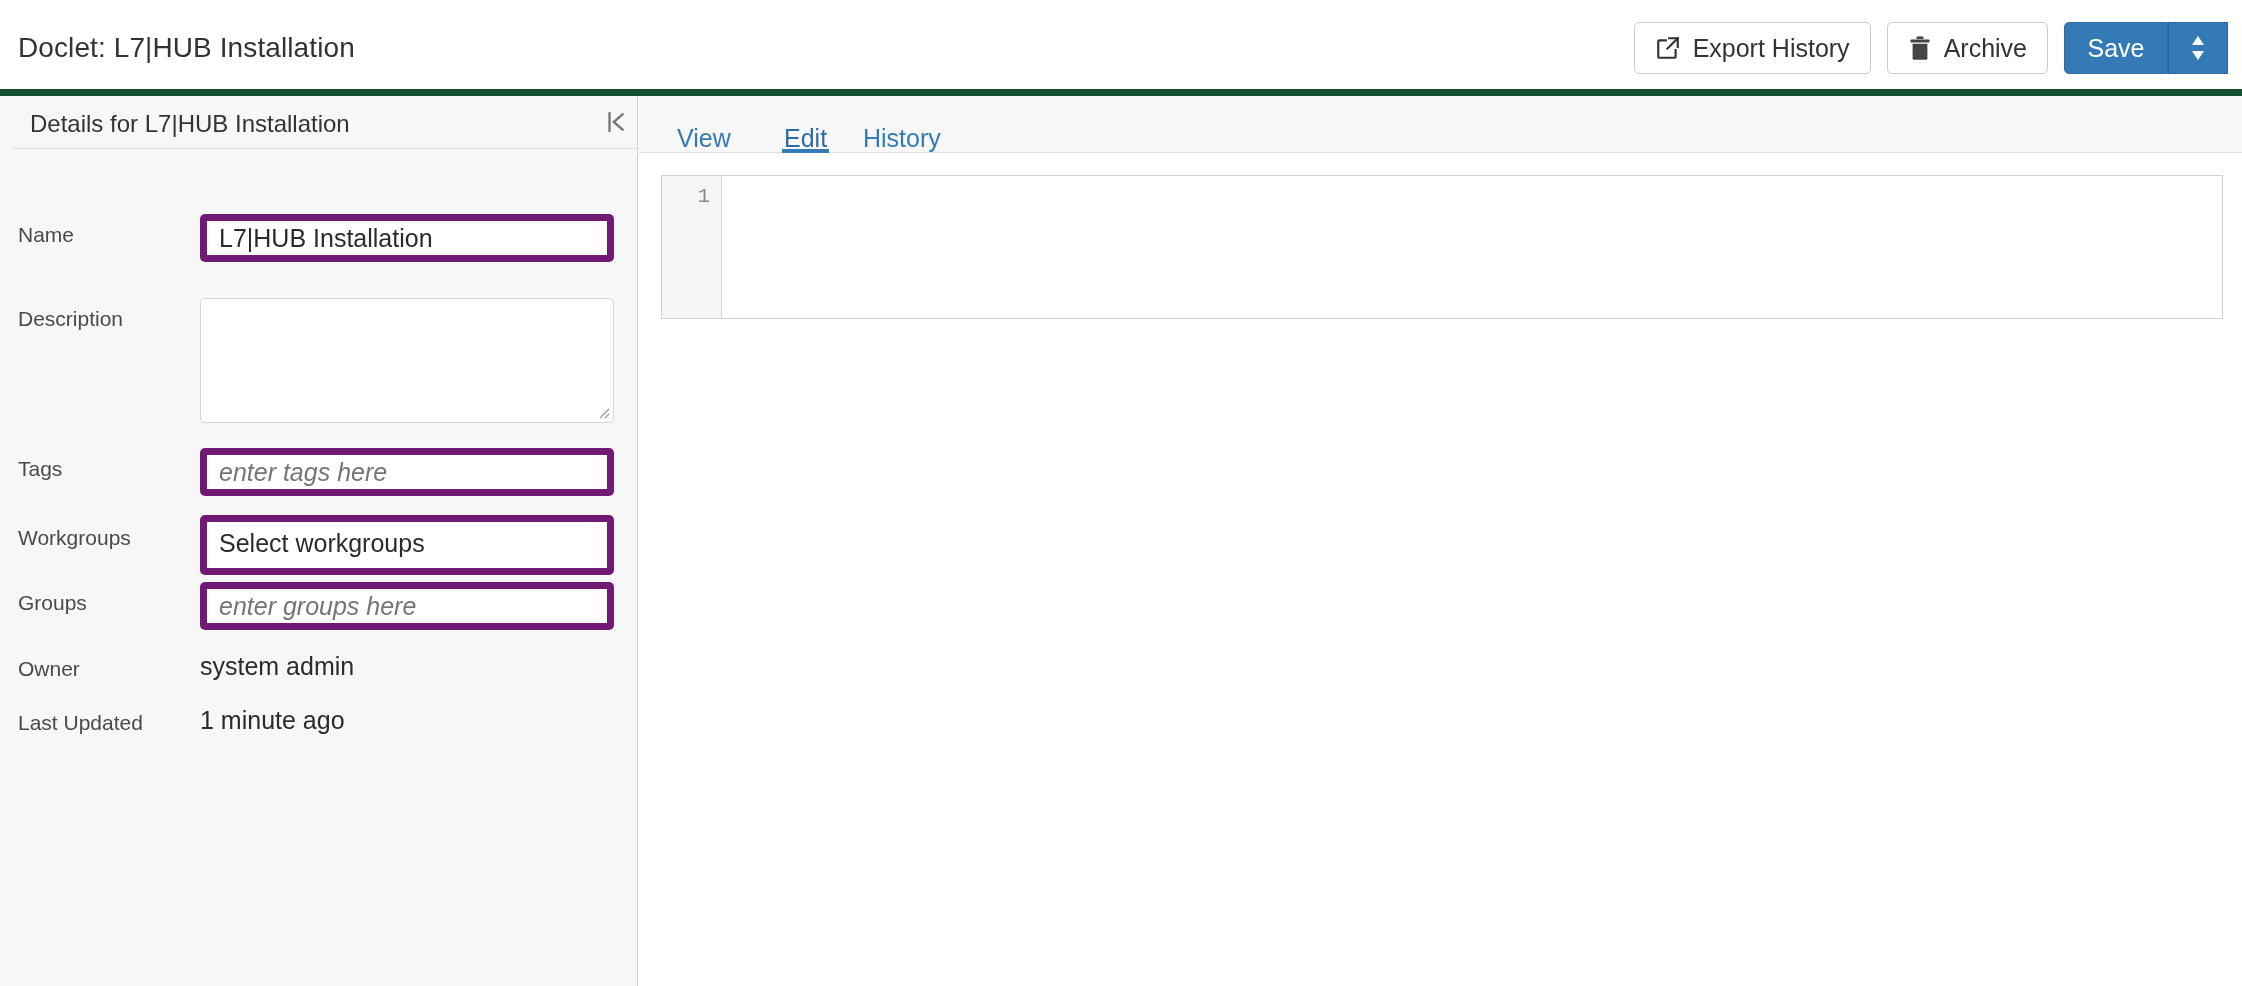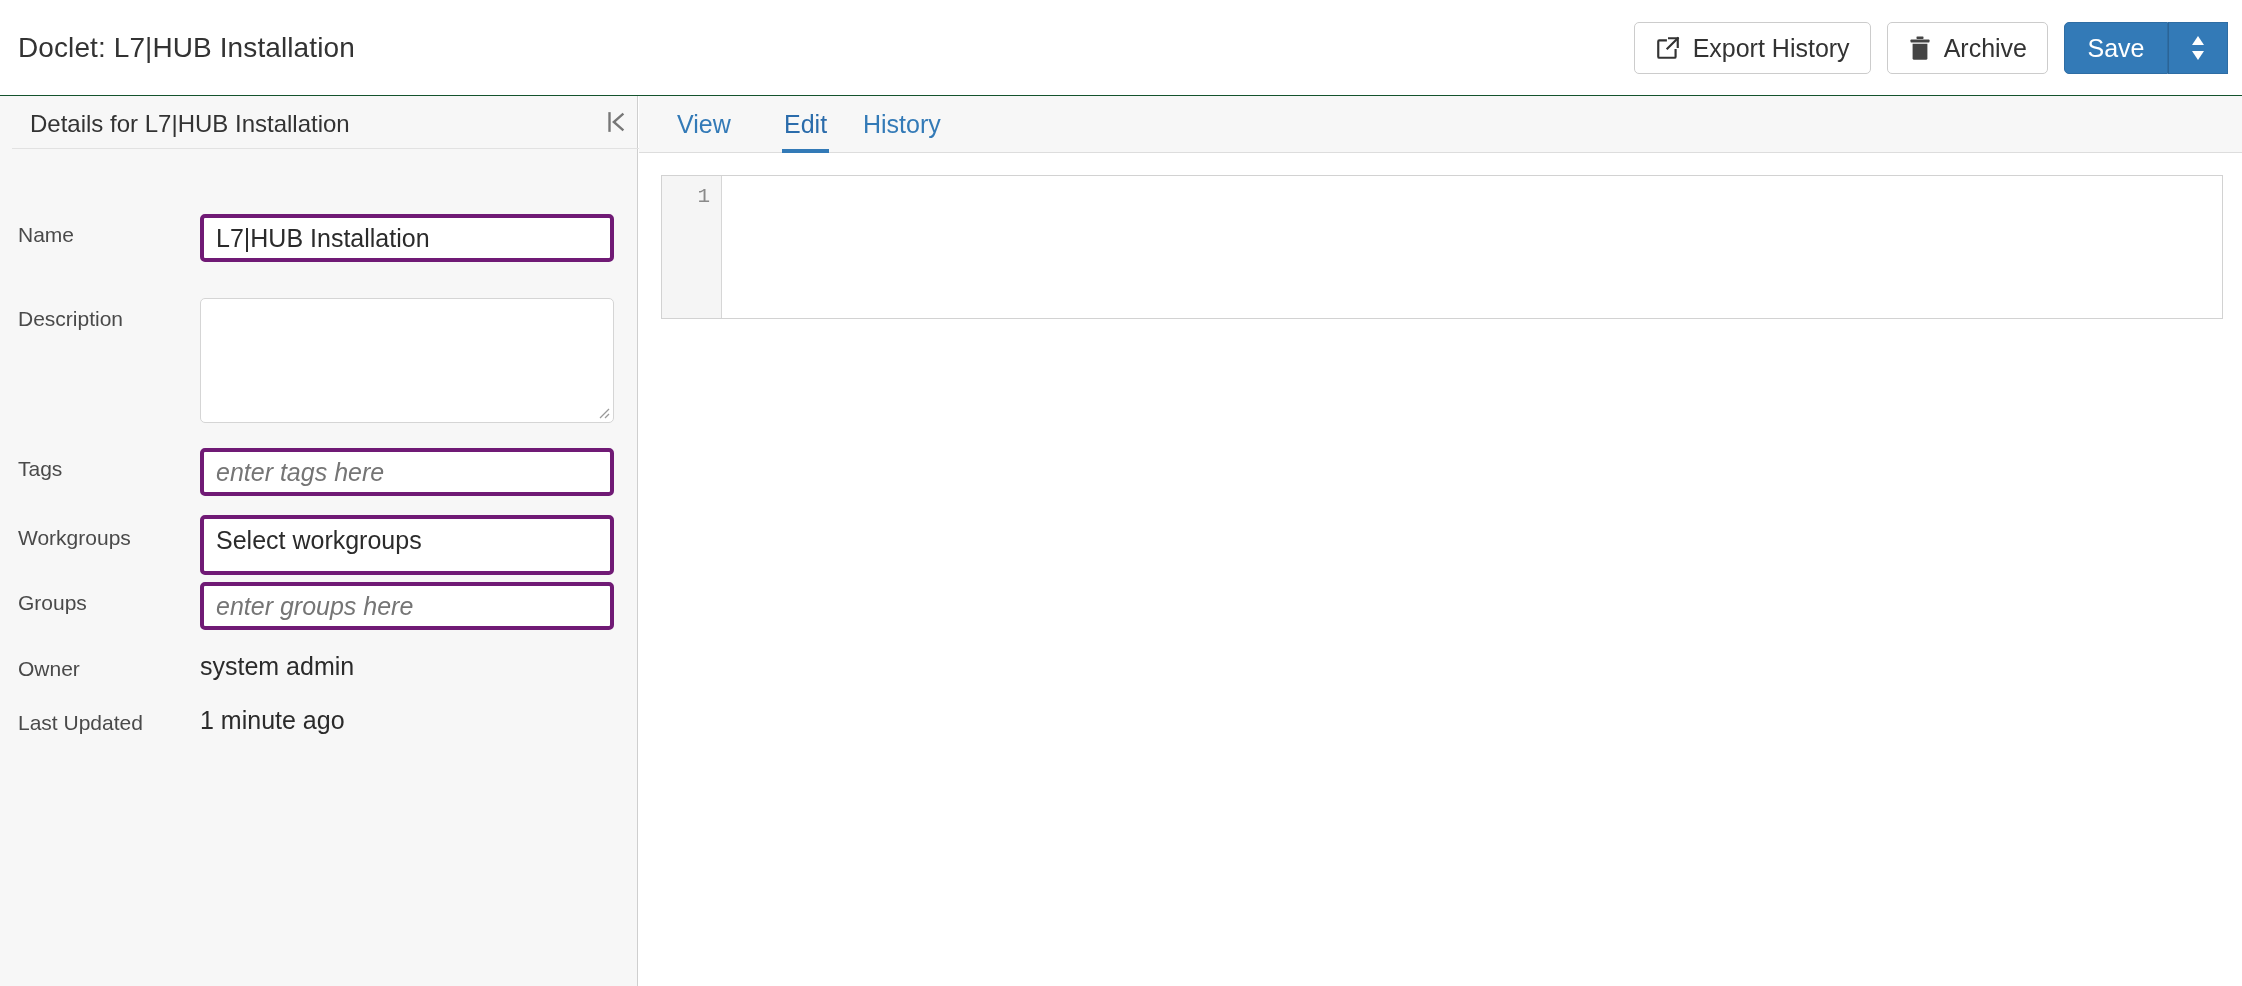--- a/index.html
+++ b/index.html
@@ -9,21 +9,21 @@
     background: #ffffff;
     font-family: "Liberation Sans", sans-serif;
     overflow: hidden;
   }
 
   
   #topbar {
     position: absolute; left: 0; top: 0;
     width: 2242px; height: 96px;
     background: #ffffff;
-    border-bottom: 1px solid #14532d;
+    border-bottom: 7px solid #14532d;
   }
   #page-title {
     position: absolute; left: 18px; top: 32px;
     font-size: 28px; color: #333333; font-weight: 400;
     letter-spacing: .1px; white-space: nowrap;
   }
   #topbar-actions {
     position: absolute; right: 14px; top: 22px;
     display: flex; align-items: stretch; gap: 16px;
   }
@@ -71,21 +71,21 @@
     display: flex; align-items: center; justify-content: center;
   }
 
   .form-row { position: absolute; left: 0; width: 638px; }
   .form-label {
     position: absolute; left: 18px;
     font-size: 21px; color: #4a4a4a; white-space: nowrap;
   }
   .form-control {
     position: absolute; left: 200px; width: 414px;
-    background: #ffffff; border: 4px solid #701a75; border-radius: 5px;
+    background: #ffffff; border: 7px solid #701a75; border-radius: 5px;
     font-size: 25px; color: #2b2b2b;
     font-family: "Liberation Sans", sans-serif;
     padding: 0 12px;
   }
   .form-control.ph { color: #a0a0a0; font-style: italic; }
   .static-val {
     position: absolute; left: 200px;
     font-size: 25px; color: #2b2b2b; white-space: nowrap;
   }
 
@@ -105,21 +105,21 @@
   #right-panel {
     position: absolute; left: 639px; top: 96px;
     width: 1603px; height: 890px; background: #ffffff;
   }
   #tabbar {
     position: absolute; left: 0; top: 0; width: 1603px; height: 57px;
     background: #f7f7f7; border-bottom: 1px solid #dddddd;
   }
   .tab {
     position: absolute; top: 0; height: 57px;
-    display: flex; align-items: center;
+    display: flex; align-items: flex-end;
     font-size: 25px; color: #337ab7; cursor: pointer;
     padding: 0 2px;
   }
   .tab.active { color: #2b6cab; }
   .tab.active::after {
     content: ""; position: absolute; left: 0; right: 0; bottom: 0;
     height: 4px; background: #337ab7;
   }
   #editor {
     position: absolute; left: 22px; top: 79px;

